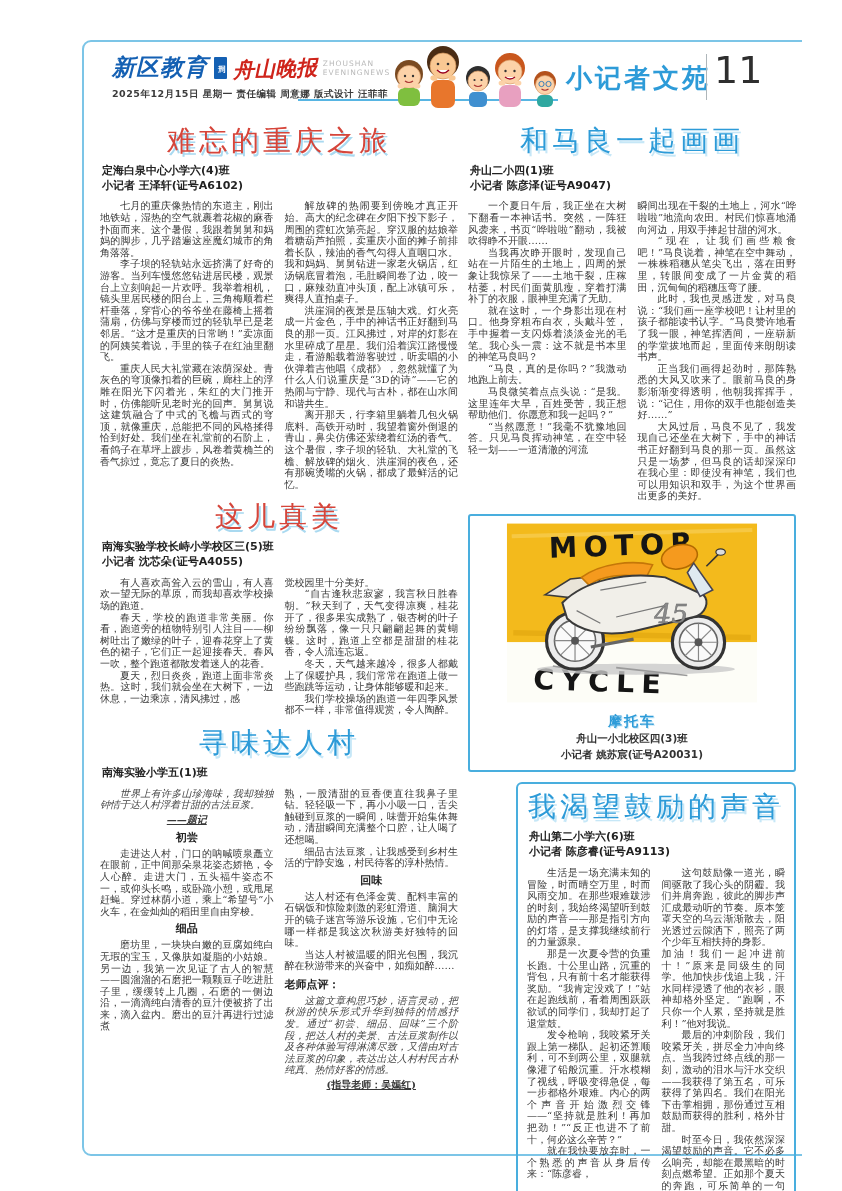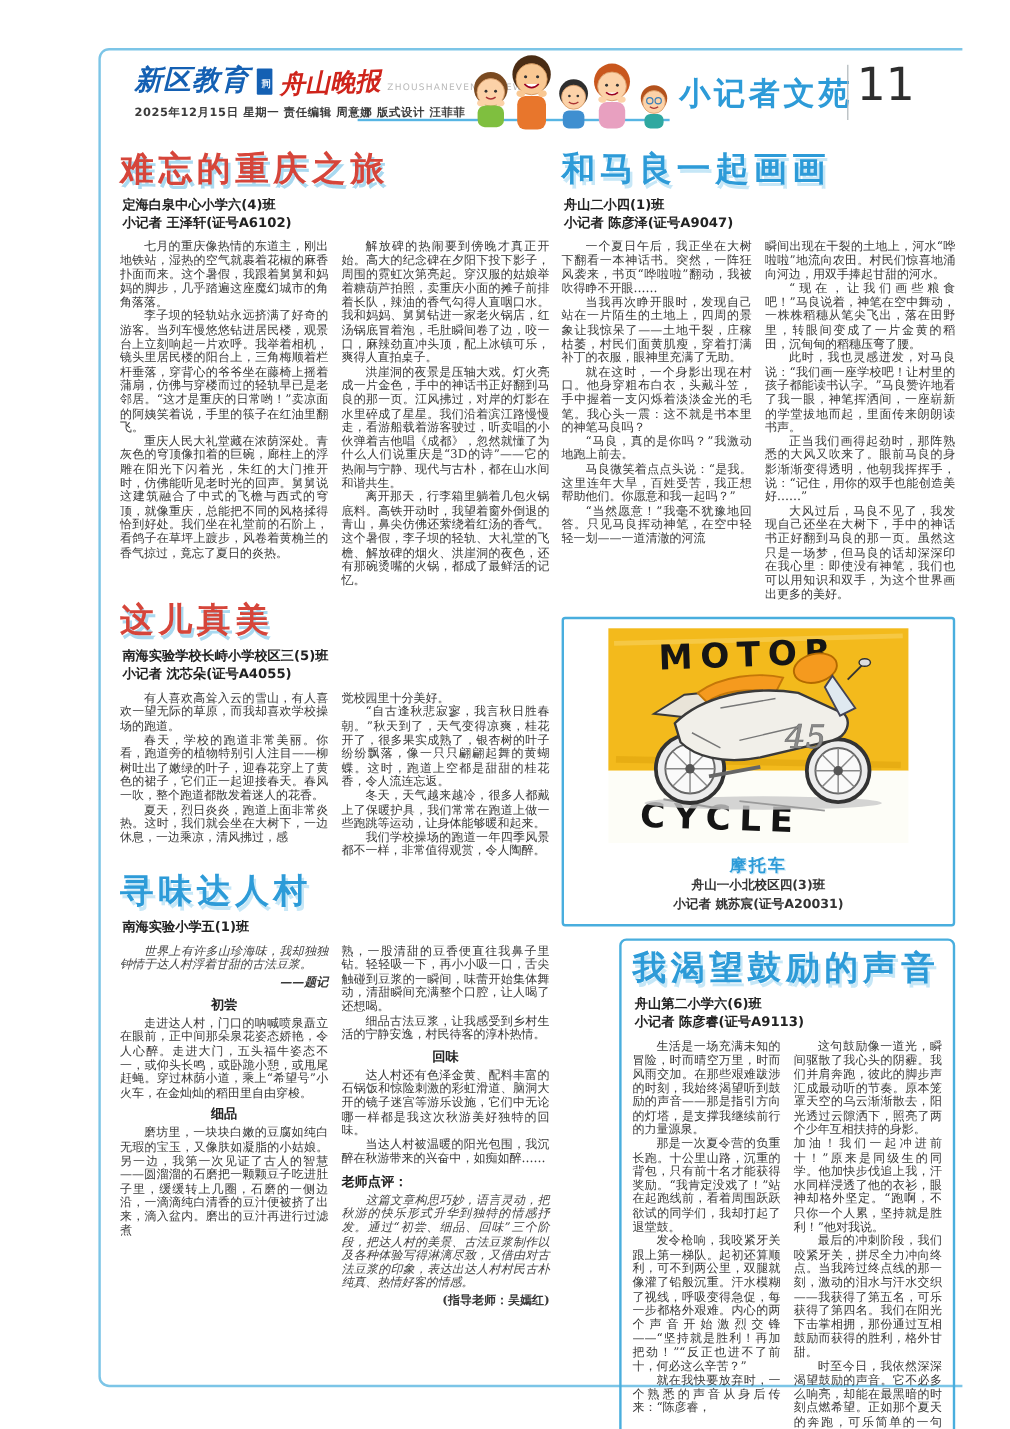--- a/index.html
+++ b/index.html
@@ -4,44 +4,44 @@
 <style>
   html,body{margin:0;padding:0;background:#ffffff;width:842px;height:1191px;overflow:hidden;}
   .page{position:relative;width:802px;height:1191px;background:#fff;font-family:"DejaVu Serif",serif;color:#383838;overflow:hidden;}
   .frame{position:absolute;left:82px;top:40px;width:752px;height:1112px;border:2px solid #7cc5e7;border-radius:9px;}
   
   .masthead{position:absolute;left:112px;top:56px;}
   .brand-row{display:flex;align-items:flex-end;gap:6px;}
   .brand-cn{color:#1460b3;font-family:"DejaVu Sans",sans-serif;font-weight:900;font-size:23px;font-style:italic;letter-spacing:1px;line-height:1;}
   .brand-badge{display:inline-block;background:#1460b3;color:#fff;font-family:"DejaVu Sans",sans-serif;font-size:8px;line-height:1.1;padding:2px 2px;writing-mode:vertical-rl;height:18px;border-radius:1px;}
   .brand-script{color:#cf241b;font-family:"DejaVu Serif",serif;font-weight:700;font-style:italic;font-size:21px;line-height:1;transform:rotate(-2deg);display:inline-block;}
-  .brand-en{display:flex;flex-direction:row;color:#b9b9b9;font-family:"DejaVu Sans",sans-serif;font-size:7.5px;letter-spacing:1px;line-height:1.2;padding-bottom:2px;}
+  .brand-en{display:flex;flex-direction:column;color:#b9b9b9;font-family:"DejaVu Sans",sans-serif;font-size:7.5px;letter-spacing:1px;line-height:1.2;padding-bottom:2px;}
   .date-line{margin-top:9px;font-family:"DejaVu Sans",sans-serif;font-size:9.5px;font-weight:700;color:#3c3c3c;letter-spacing:.5px;}
   .header-rule{position:absolute;left:298px;top:99px;width:260px;height:2px;background:#57b5e3;}
   .kids{position:absolute;left:388px;top:40px;width:180px;height:70px;}
   .section-title{position:absolute;left:566px;top:61px;color:#2d9bd8;font-family:Liberation Serif, serif;font-weight:800;font-size:26px;letter-spacing:3px;}
   .pn-divider{position:absolute;left:706px;top:54px;width:1px;height:46px;background:#aeb6ba;}
   .page-number{position:absolute;left:714px;top:48px;font-family:"DejaVu Sans",sans-serif;font-size:38px;color:#2e2e2e;font-weight:500;}
   
   .main{position:absolute;left:100px;top:126px;width:696px;display:flex;gap:10px;}
   .group-left{width:358px;}
   .group-right{width:328px;}
   .article{margin-bottom:12px;}
-  .art-title{text-align:left;font-family:"DejaVu Sans",sans-serif;font-weight:700;font-size:28px;letter-spacing:4px;line-height:1.1;margin-bottom:4px;}
+  .art-title{text-align:center;font-family:"DejaVu Sans",sans-serif;font-weight:400;font-size:28px;letter-spacing:4px;line-height:1.1;margin-bottom:4px;}
   .art-title.red{color:#d6453a;text-shadow:2px 3px 0 #a9d9f0;}
   .art-title.blue{color:#2d9bd8;text-shadow:2px 3px 0 #c6e7f7;}
   .byline{font-family:"DejaVu Sans",sans-serif;font-weight:700;font-size:11px;color:#222;line-height:1.35;margin:7px 0 7px 2px;}
   .cols{display:flex;gap:11px;}
   .col{flex:1;min-width:0;}
   .para{font-size:10px;line-height:11.6px;text-align:justify;text-indent:2em;margin:0;}
   .para.cont{text-indent:0;}
   .para.note{font-style:italic;color:#454545;}
   .sec-head{text-align:center;font-family:"DejaVu Sans",sans-serif;font-weight:700;font-size:11px;margin:4px 0 3px;color:#222;}
   .sec-head-left{font-family:"DejaVu Sans",sans-serif;font-weight:700;font-size:11px;margin:5px 0 3px;color:#222;}
-  .right-line{text-align:right;font-weight:700;font-size:10px;line-height:13px;margin:2px 0;}
+  .right-line{text-align:center;font-weight:700;font-size:10px;line-height:13px;margin:2px 0;text-decoration:underline;}
   .right-line.note{font-style:italic;}
   
   .art-box{border:2px solid #49aede;border-radius:3px;padding:6px 6px 8px;margin:2px 0 10px;background:#fff;}
   .art-caption-title{color:#2d9bd8;font-family:"DejaVu Sans",sans-serif;font-weight:800;font-size:14px;text-align:center;margin-top:5px;letter-spacing:2px;text-shadow:1px 1px 0 #cdeaf8;}
   .art-caption-line{text-align:center;font-family:"DejaVu Sans",sans-serif;font-weight:700;font-size:10.5px;color:#333;line-height:1.5;}
   
   .boxed{border:2px solid #49aede;border-radius:6px;padding:8px 9px 10px;margin-bottom:0;margin-left:48px;}
 </style>
 </head>
 <body>

